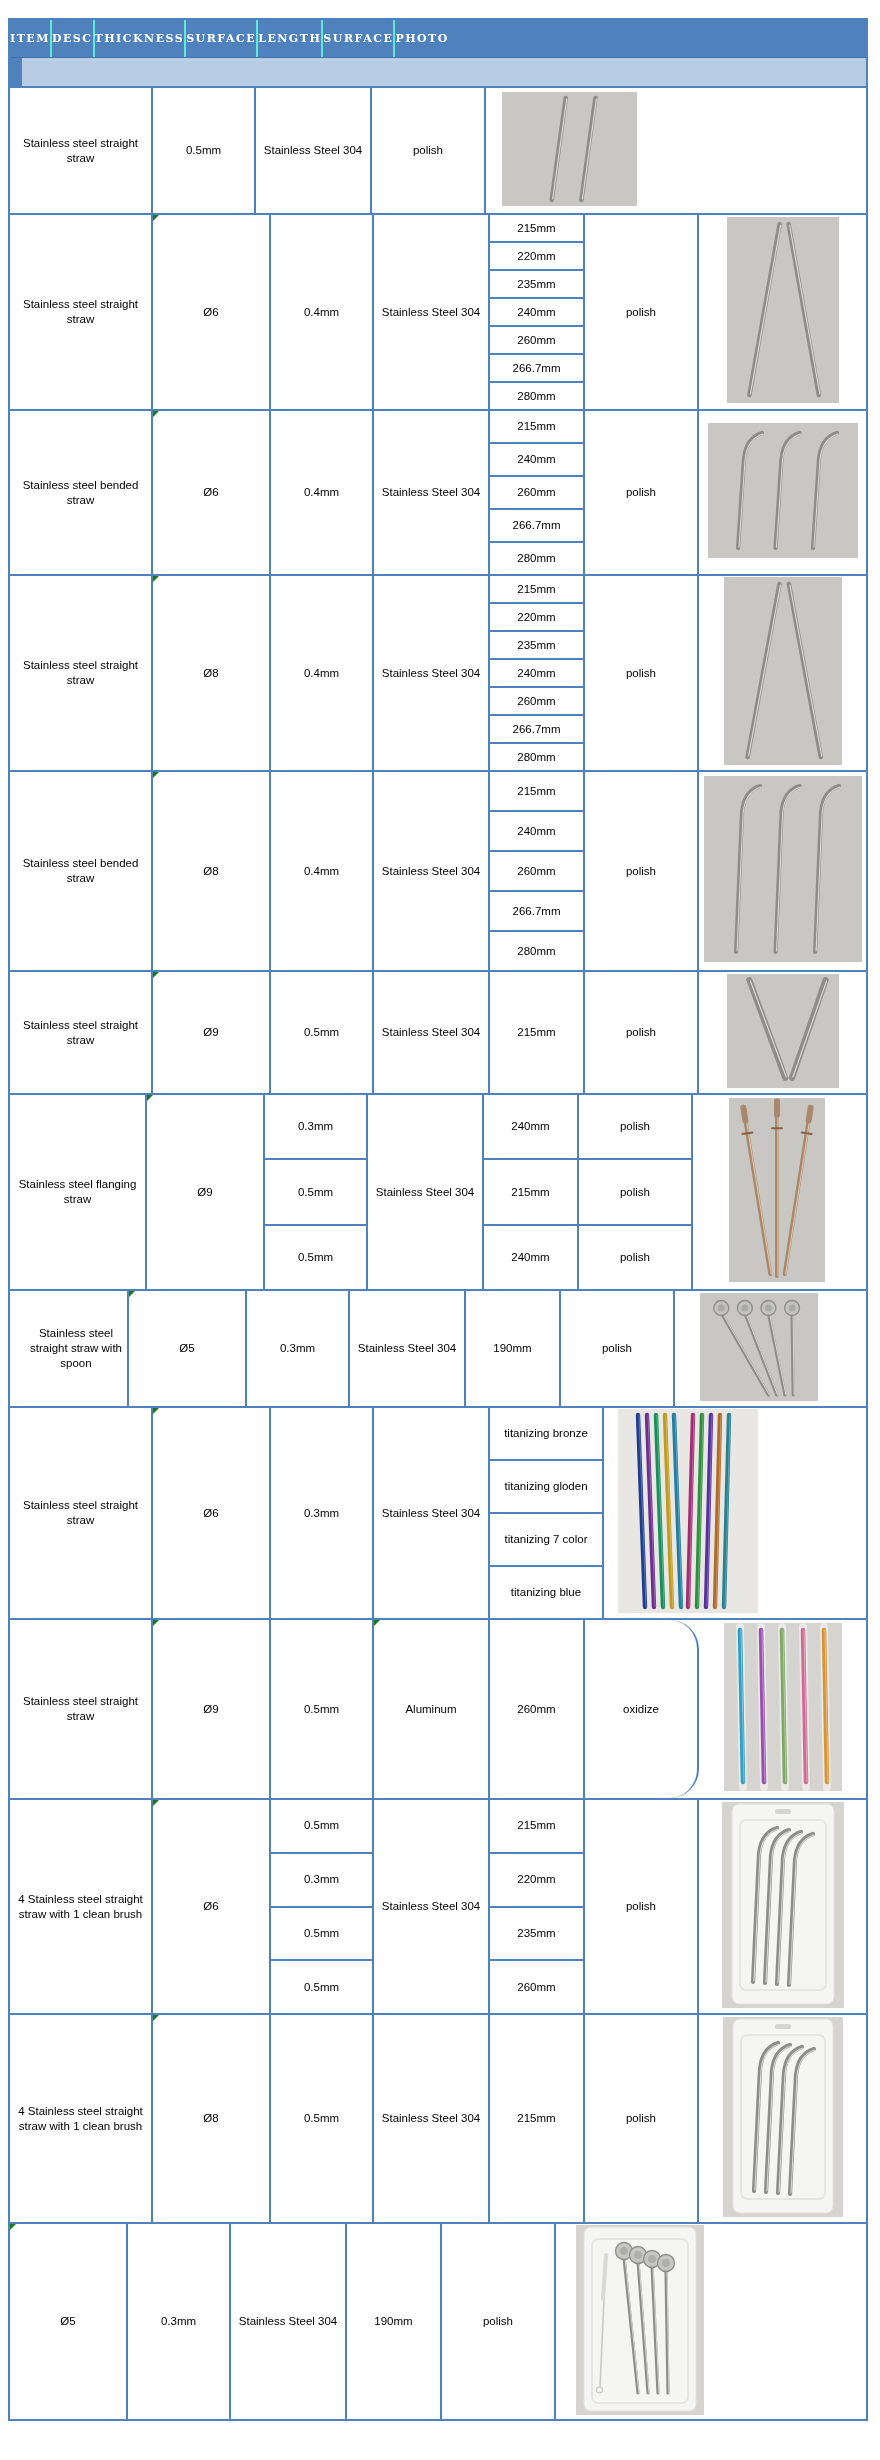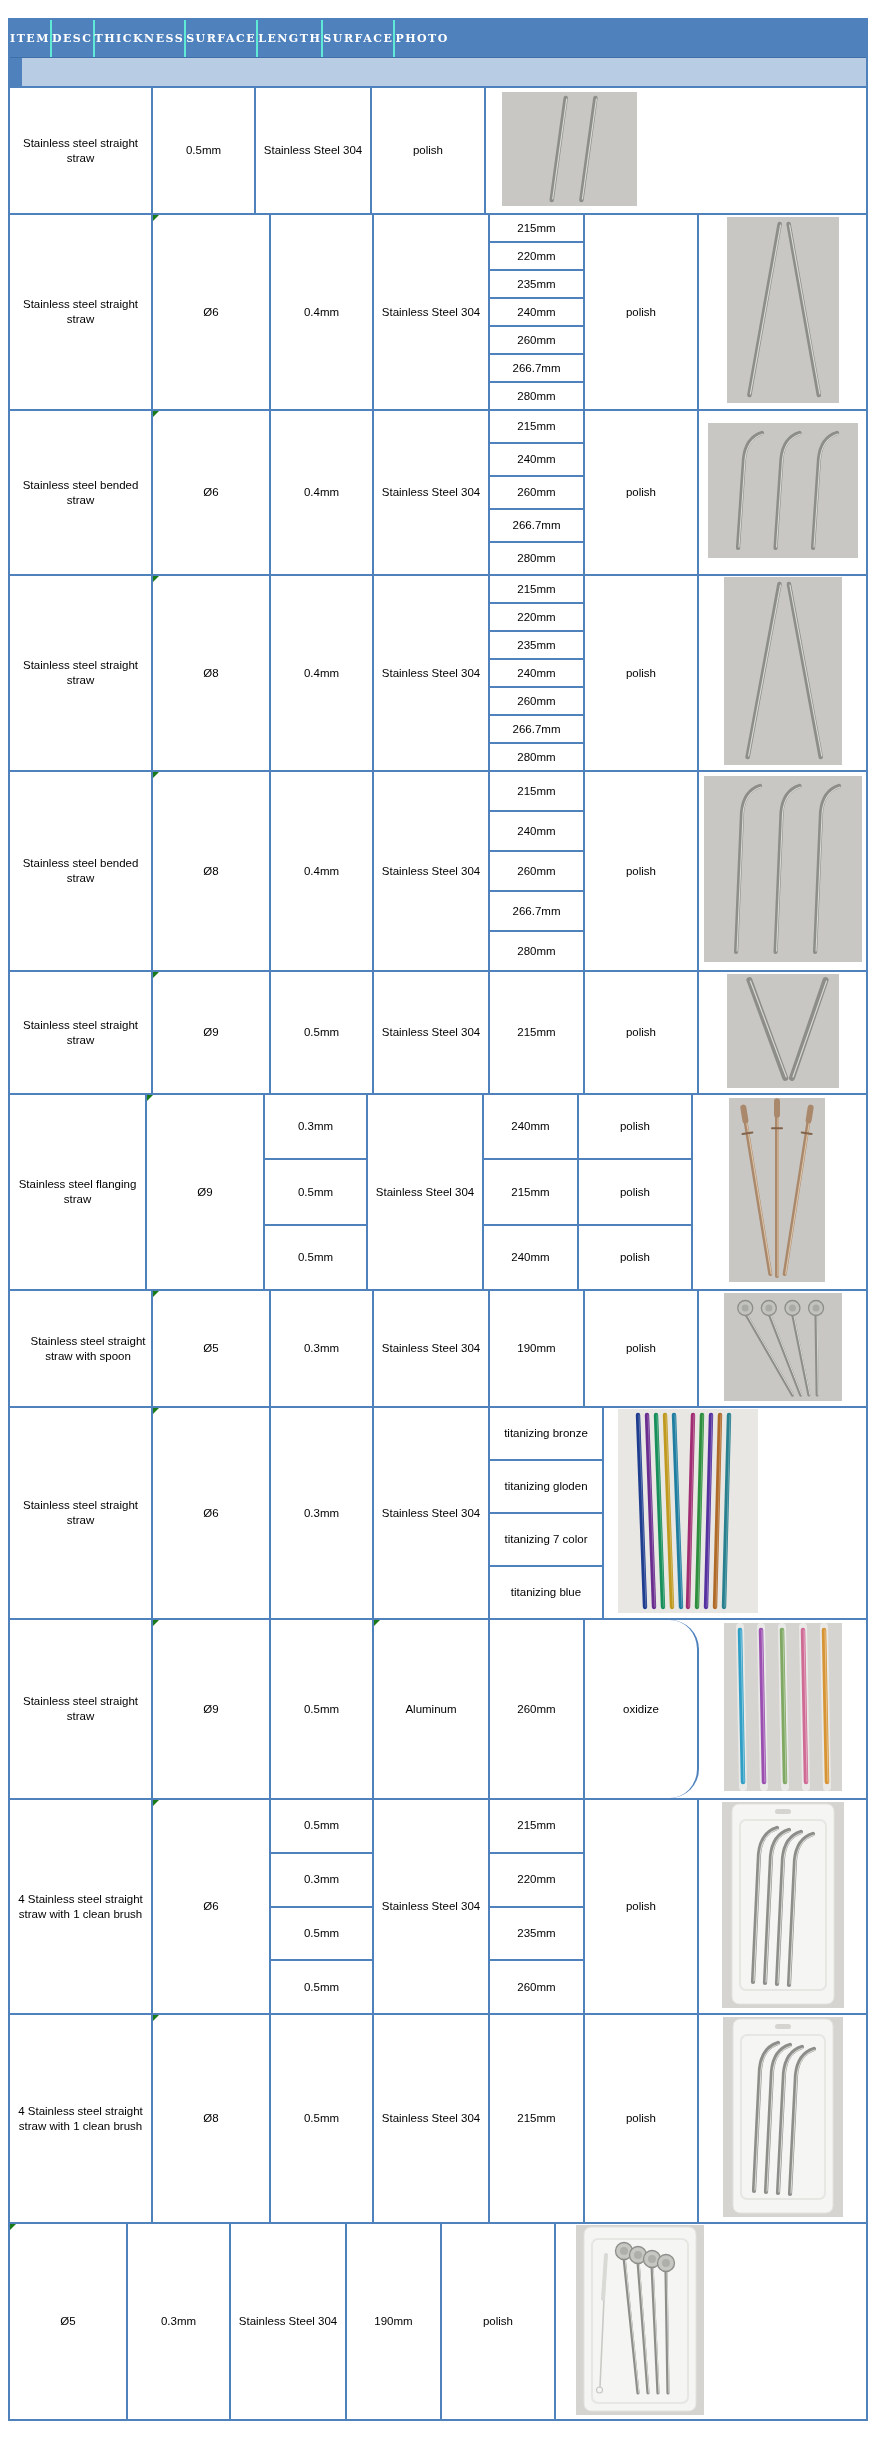--- a/index.html
+++ b/index.html
@@ -240,21 +240,21 @@
               <line x1="53" y1="30.16" x2="43" y2="30.16" stroke="#83644b" stroke-width="2" stroke-linecap="round"></line>
               <line x1="48" y1="3.2800000000000002" x2="48" y2="16.72" stroke="#a9886b" stroke-width="6" stroke-linecap="round"></line>
               <line x1="80.64" y1="16" x2="55.67999999999999" y2="176" stroke="#a9886b" stroke-width="4" stroke-linecap="round"></line>
               <line x1="81.64" y1="16" x2="56.67999999999999" y2="176" stroke="#dcc3a6" stroke-width="1.2" stroke-linecap="round"></line>
               <line x1="82.58504840098601" y1="35.97067875055382" x2="72.704551599014" y2="34.42932124944618" stroke="#83644b" stroke-width="2" stroke-linecap="round"></line>
               <line x1="81.6384" y1="9.6" x2="79.6416" y2="22.4" stroke="#a9886b" stroke-width="6" stroke-linecap="round"></line>
             </svg></div>
         </div>
       </div>
       <div class="row" style="height: 117px;">
-        <div class="cell single" style="width: 143px; padding-left: 19px;">Stainless steel straight straw with spoon</div>
+        <div class="cell single" style="width: 119px; padding-left: 19px;">Stainless steel straight straw with spoon</div>
         <div class="cell single" style="width: 118px;">Ø5<div class="flag"></div></div>
         <div class="cell" style="width: 103px;">
           <div class="sub">0.3mm</div>
         </div>
         <div class="cell single" style="width: 116px;">Stainless Steel 304</div>
         <div class="cell" style="width: 95px;">
           <div class="sub">190mm</div>
         </div>
         <div class="cell" style="width: 114px;">
           <div class="sub">polish</div>

